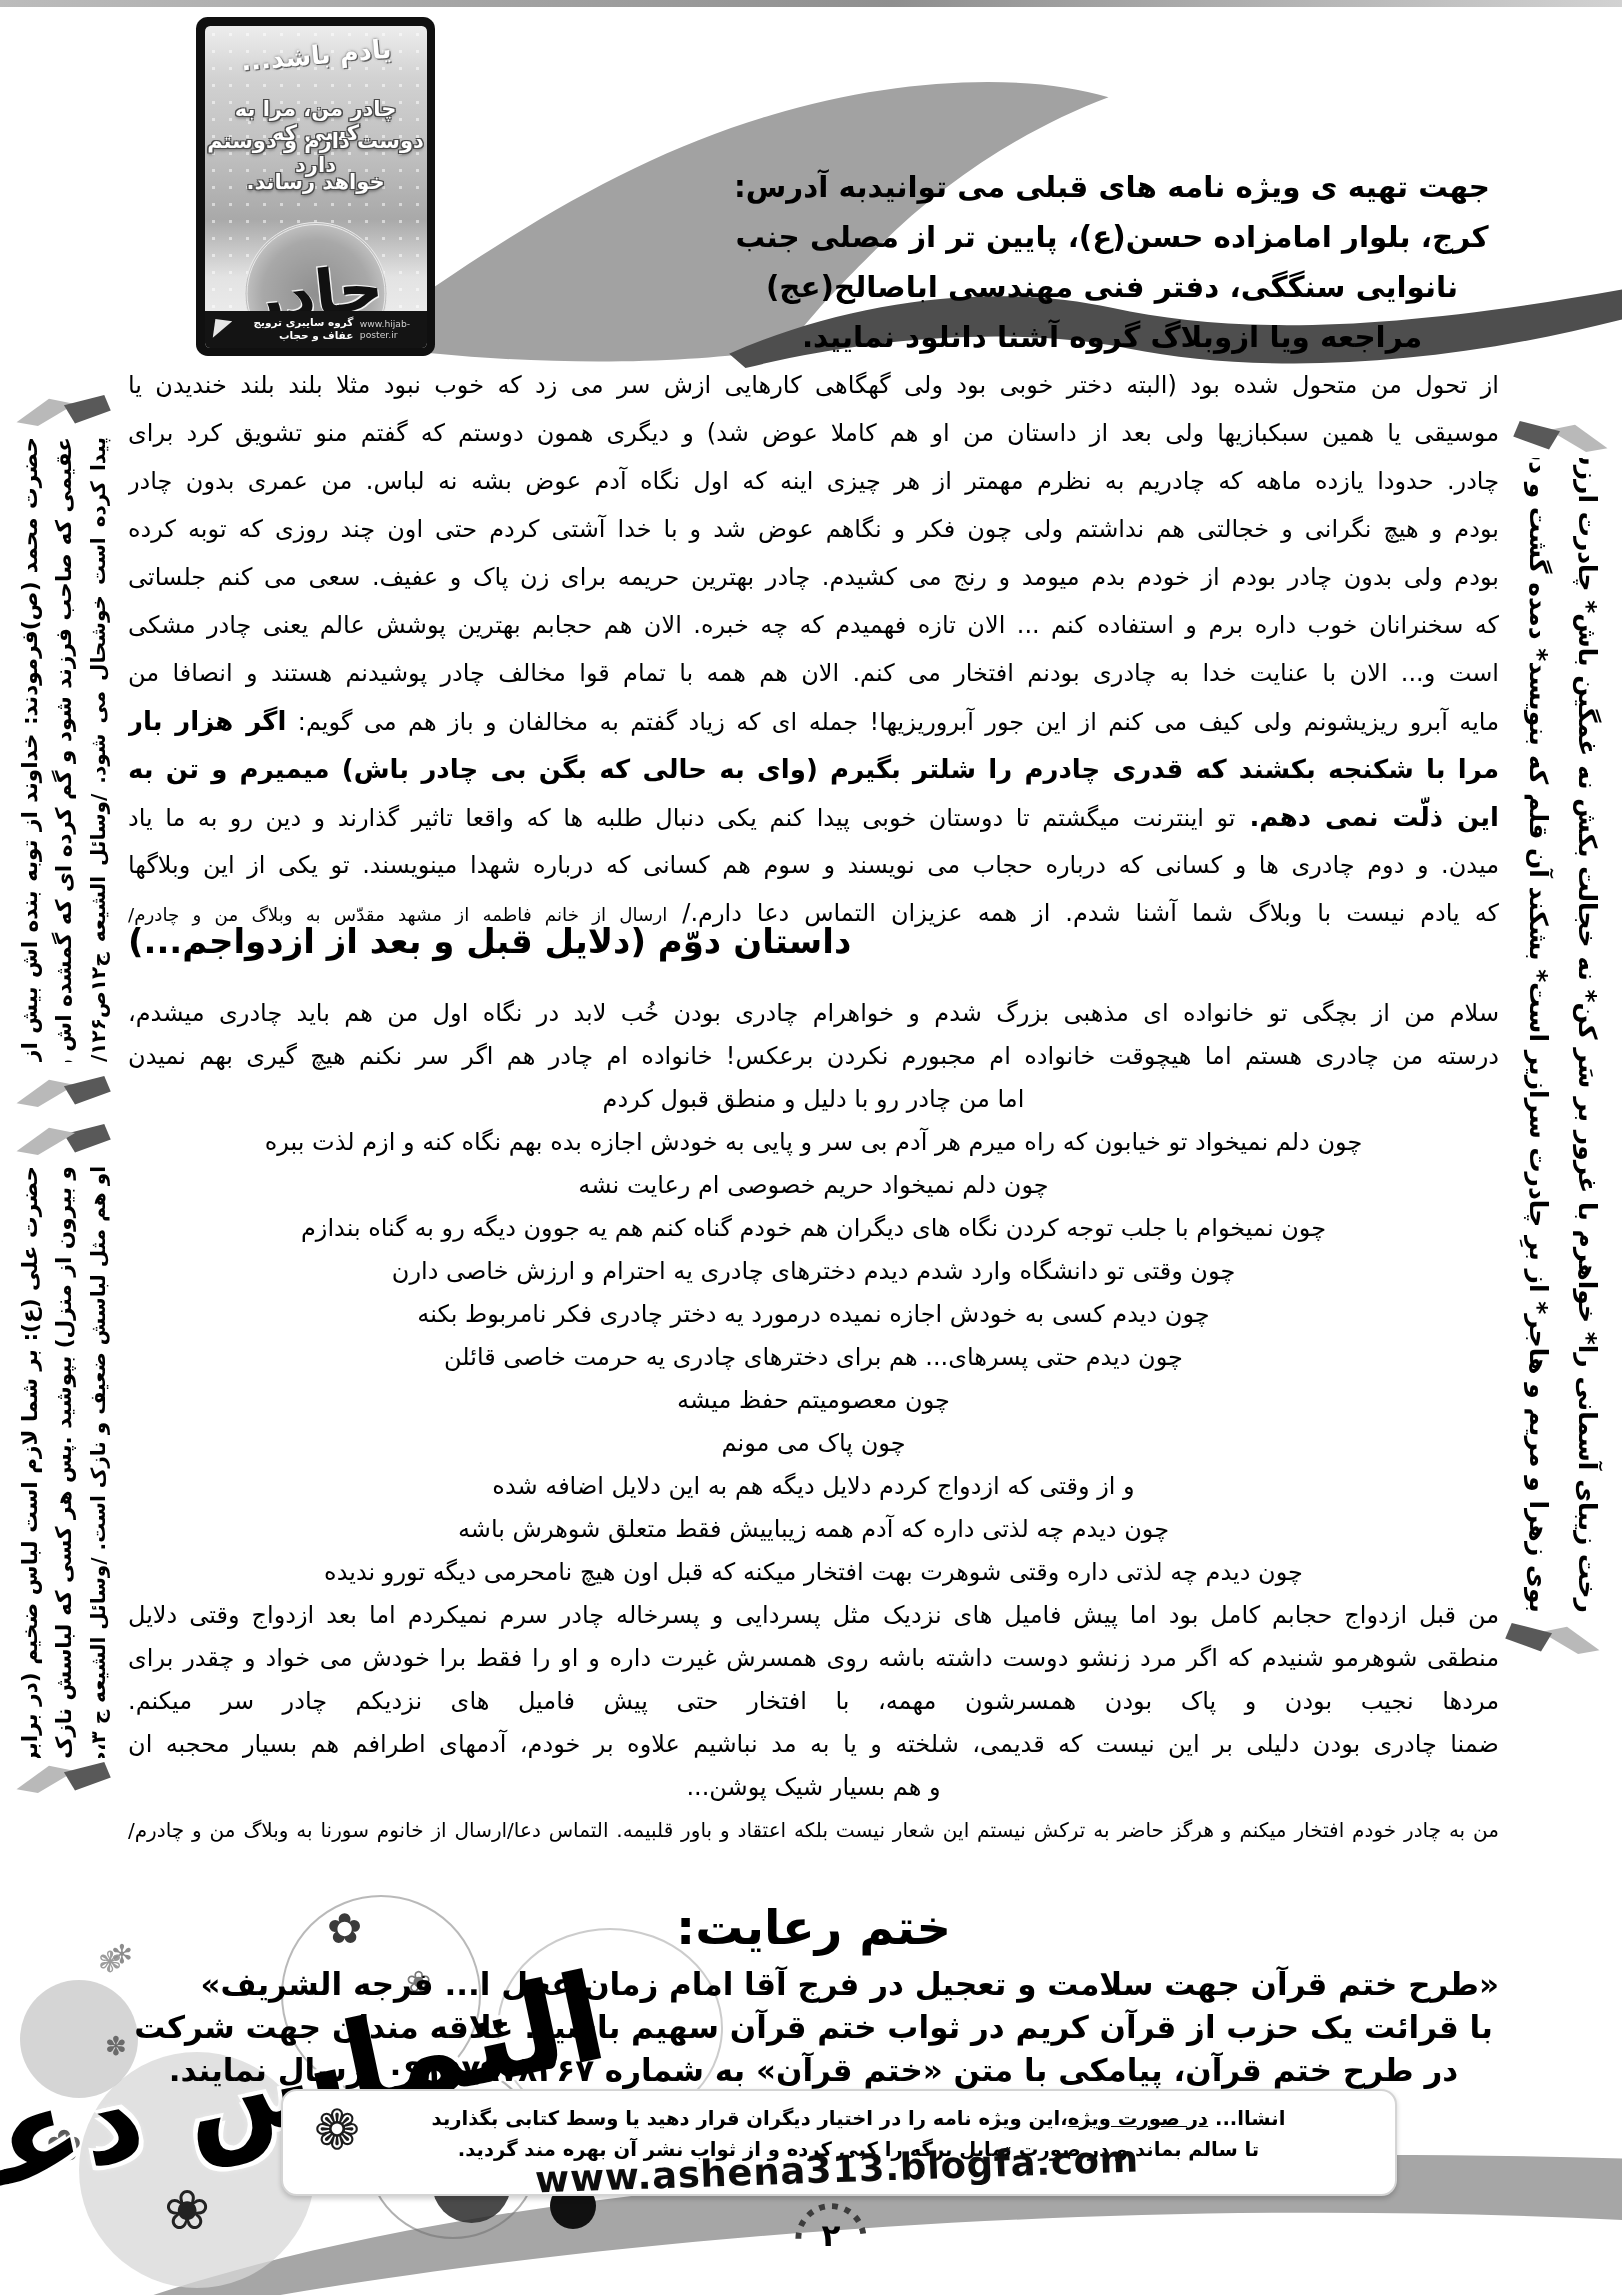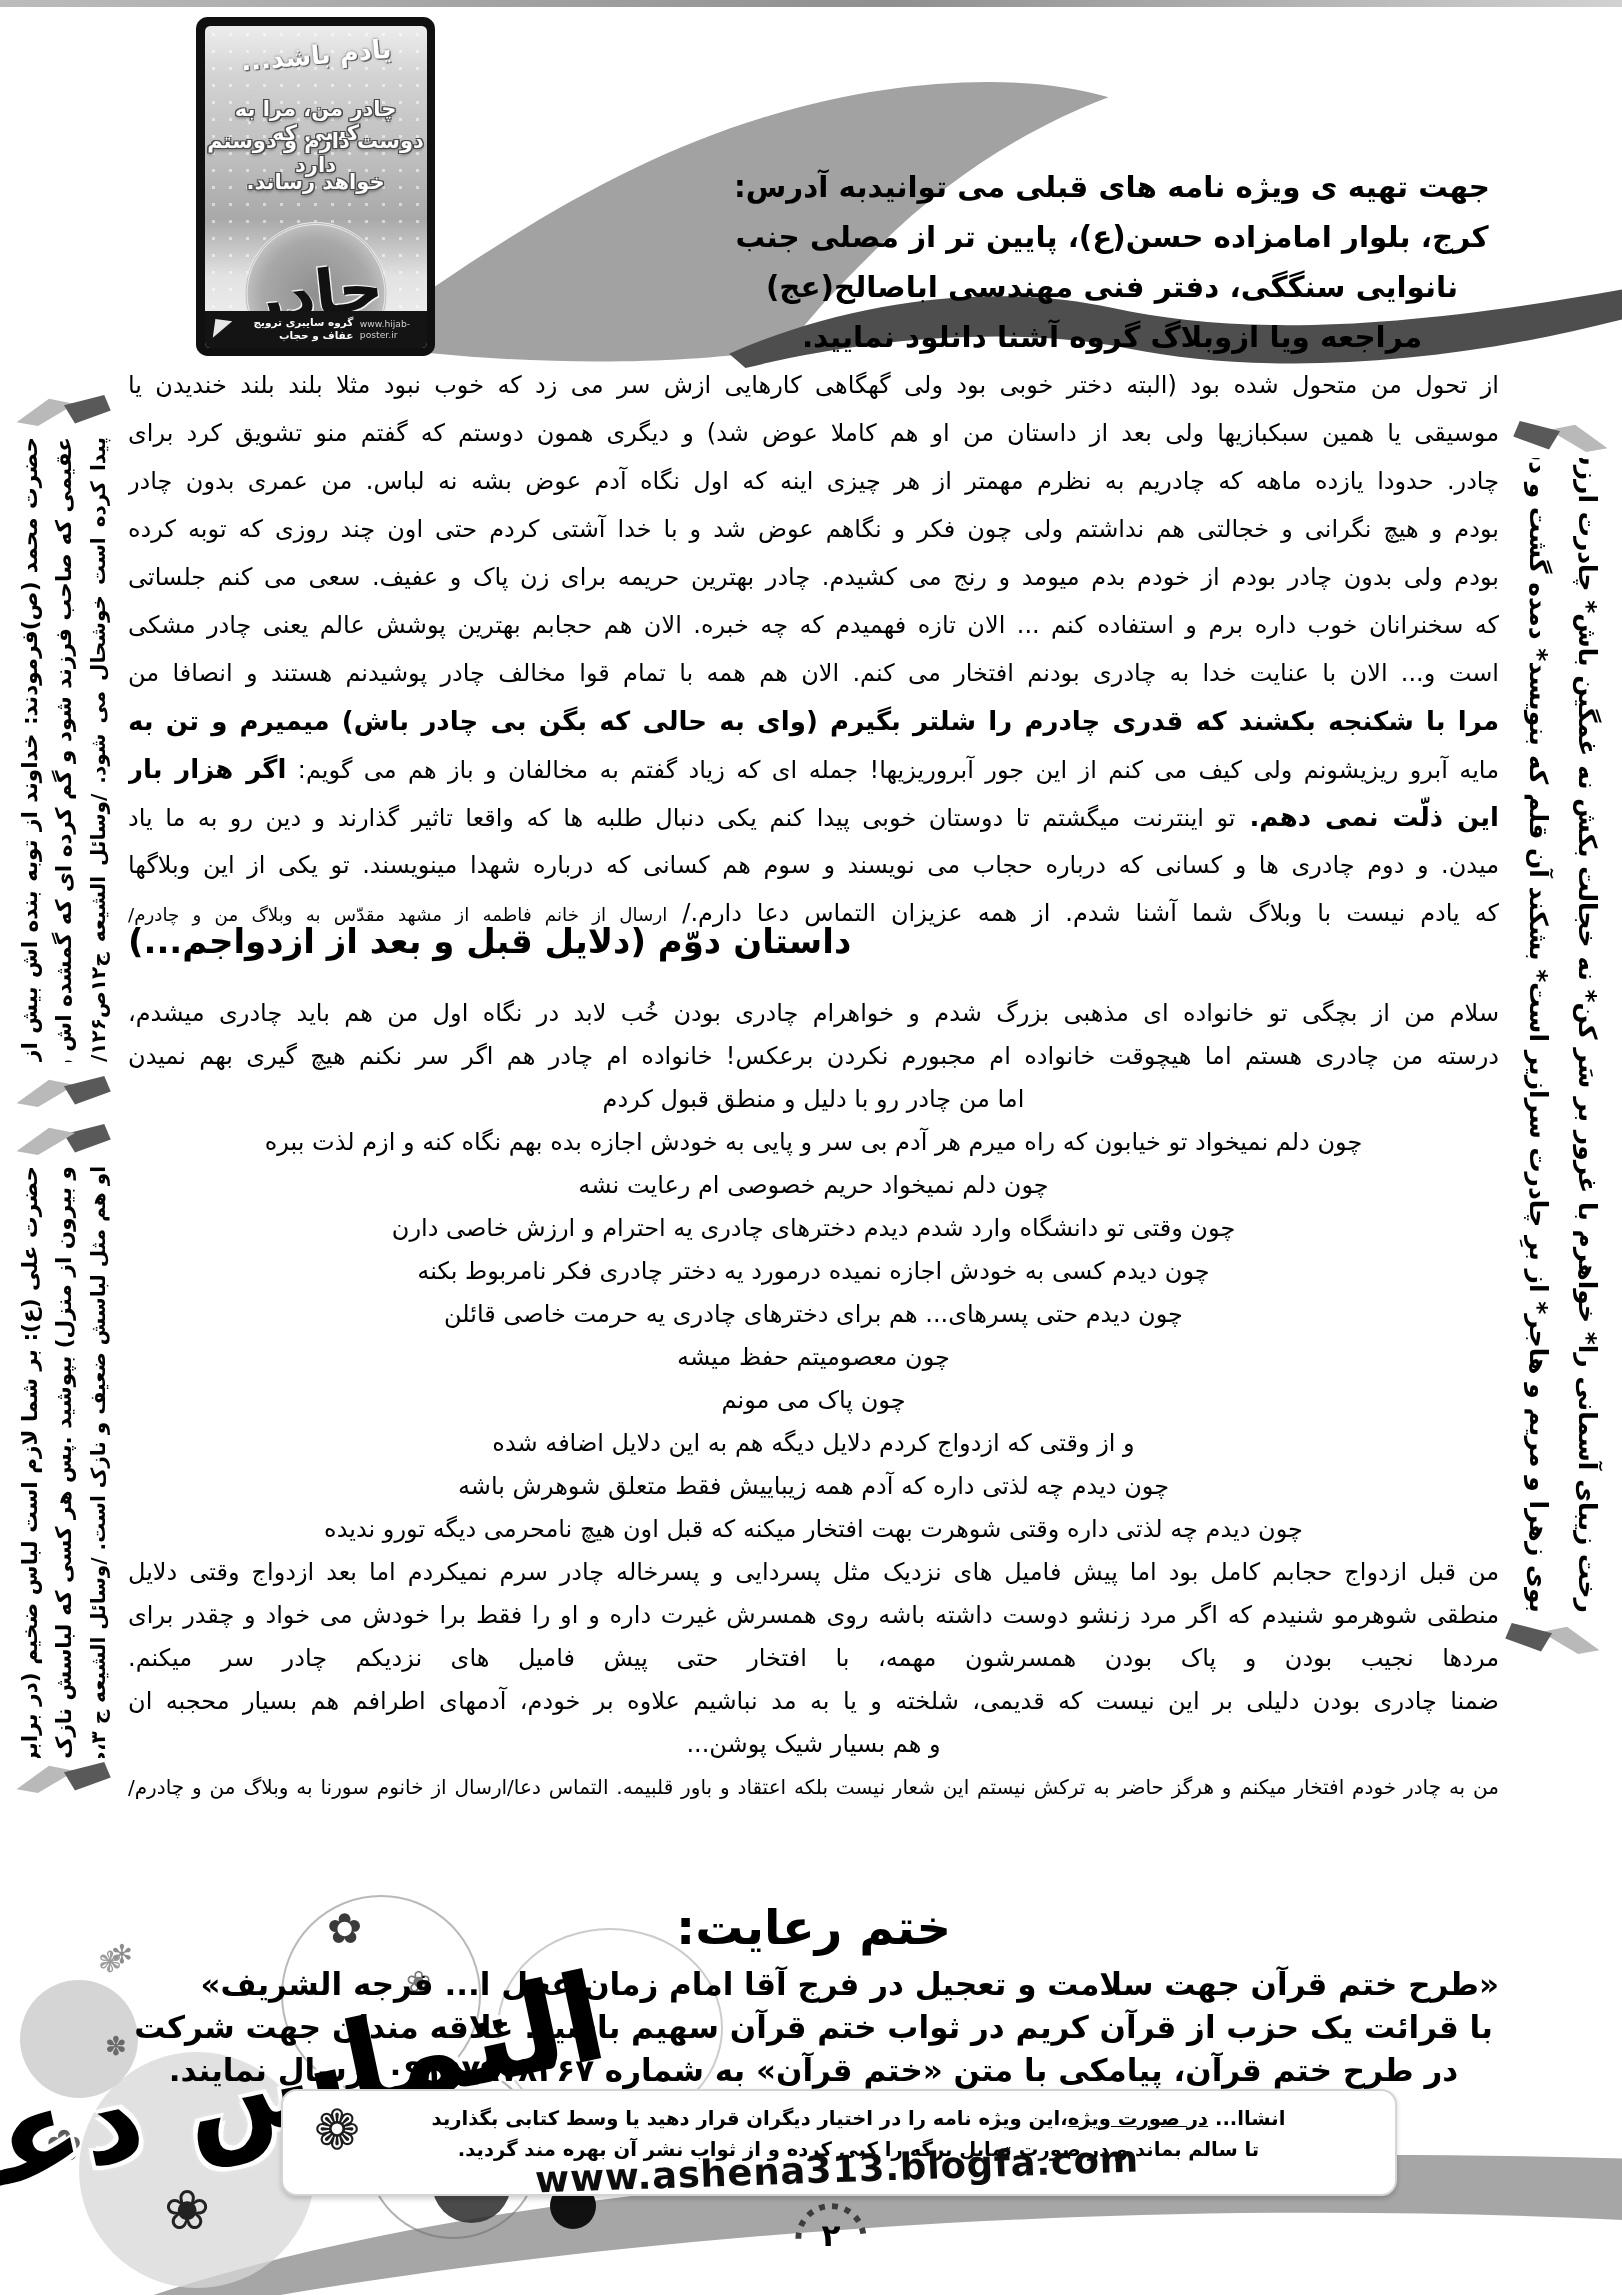--- a/index.html
+++ b/index.html
@@ -186,35 +186,36 @@
   <div id="main" class="abs" style="height:2295px;">
 
     <div id="story1" class="fa">
       <div class="line j"><span>از تحول من متحول شده بود (البته دختر خوبی بود ولی گهگاهی کارهایی ازش سر می زد که خوب نبود مثلا بلند بلند خندیدن یا</span></div>
       <div class="line j"><span>موسیقی یا همین سبکبازیها ولی بعد از داستان من او هم کاملا عوض شد) و دیگری همون دوستم که گفتم منو تشویق کرد برای</span></div>
       <div class="line j"><span>چادر. حدودا یازده ماهه که چادریم به نظرم مهمتر از هر چیزی اینه که اول نگاه آدم عوض بشه نه لباس. من عمری بدون چادر</span></div>
       <div class="line j"><span>بودم و هیچ نگرانی و خجالتی هم نداشتم ولی چون فکر و نگاهم عوض شد و با خدا آشتی کردم حتی اون چند روزی که توبه کرده</span></div>
       <div class="line j"><span>بودم ولی بدون چادر بودم از خودم بدم میومد و رنج می کشیدم. چادر بهترین حریمه برای زن پاک و عفیف. سعی می کنم جلساتی</span></div>
       <div class="line j"><span>که سخنرانان خوب داره برم و استفاده کنم ... الان تازه فهمیدم که چه خبره. الان هم حجابم بهترین پوشش عالم یعنی چادر مشکی</span></div>
       <div class="line j"><span>است و... الان با عنایت خدا به چادری بودنم افتخار می کنم. الان هم همه با تمام قوا مخالف چادر پوشیدنم هستند و انصافا من</span></div>
+      <div class="line j"><span>مایه آبرو ریزیشونم ولی کیف می کنم از این جور آبروریزیها! جمله ای که زیاد گفتم به مخالفان و باز هم می گویم: </span><span class="bld">اگر هزار بار</span></div>
       <div class="line j bld"><span>مرا با شکنجه بکشند که قدری چادرم را شلتر بگیرم (وای به حالی که بگن بی چادر باش) میمیرم و تن به</span></div>
-      <div class="line j"><span>مایه آبرو ریزیشونم ولی کیف می کنم از این جور آبروریزیها! جمله ای که زیاد گفتم به مخالفان و باز هم می گویم: </span><span class="bld">اگر هزار بار</span></div>
       <div class="line j"><span class="bld">این ذلّت نمی دهم. </span><span>تو اینترنت میگشتم تا دوستان خوبی پیدا کنم یکی دنبال طلبه ها که واقعا تاثیر گذارند و دین رو به ما یاد</span></div>
       <div class="line j"><span>میدن. و دوم چادری ها و کسانی که درباره حجاب می نویسند و سوم هم کسانی که درباره شهدا مینویسند. تو یکی از این وبلاگها</span></div>
       <div class="line j"><span>که یادم نیست با وبلاگ شما آشنا شدم. از همه عزیزان التماس دعا دارم./ </span><span class="sm">ارسال از خانم فاطمه از مشهد مقدّس به وبلاگ من و چادرم/</span></div>
     </div>
 
     <div id="heading2" class="fa">داستان دوّم (دلایل قبل و بعد از ازدواجم...)</div>
 
     <div id="story2" class="fa">
       <div class="line l2 j"><span>سلام من از بچگی تو خانواده ای مذهبی بزرگ شدم و خواهرام چادری بودن خُب لابد در نگاه اول من هم باید چادری میشدم،</span></div>
       <div class="line l2 j"><span>درسته من چادری هستم اما هیچوقت خانواده ام مجبورم نکردن برعکس! خانواده ام چادر هم اگر سر نکنم هیچ گیری بهم نمیدن</span></div>
       <div class="line l2 c"><span>اما من چادر رو با دلیل و منطق قبول کردم</span></div>
       <div class="line l2 c"><span>چون دلم نمیخواد تو خیابون که راه میرم هر آدم بی سر و پایی به خودش اجازه بده بهم نگاه کنه و ازم لذت ببره</span></div>
       <div class="line l2 c"><span>چون دلم نمیخواد حریم خصوصی ام رعایت نشه</span></div>
+      <div class="line l2 c"><span>چون نمیخوام با جلب توجه کردن نگاه های دیگران هم خودم گناه کنم هم یه جوون دیگه رو به گناه بندازم</span></div>
       <div class="line l2 c"><span>چون وقتی تو دانشگاه وارد شدم دیدم دخترهای چادری یه احترام و ارزش خاصی دارن</span></div>
       <div class="line l2 c"><span>چون دیدم کسی به خودش اجازه نمیده درمورد یه دختر چادری فکر نامربوط بکنه</span></div>
       <div class="line l2 c"><span>چون دیدم حتی پسرهای... هم برای دخترهای چادری یه حرمت خاصی قائلن</span></div>
       <div class="line l2 c"><span>چون معصومیتم حفظ میشه</span></div>
       <div class="line l2 c"><span>چون پاک می مونم</span></div>
       <div class="line l2 c"><span>و از وقتی که ازدواج کردم دلایل دیگه هم به این دلایل اضافه شده</span></div>
       <div class="line l2 c"><span>چون دیدم چه لذتی داره که آدم همه زیباییش فقط متعلق شوهرش باشه</span></div>
       <div class="line l2 c"><span>چون دیدم چه لذتی داره وقتی شوهرت بهت افتخار میکنه که قبل اون هیچ نامحرمی دیگه تورو ندیده</span></div>
       <div class="line l2 j"><span>من قبل ازدواج حجابم کامل بود اما پیش فامیل های نزدیک مثل پسردایی و پسرخاله چادر سرم نمیکردم اما بعد ازدواج وقتی دلایل</span></div>
       <div class="line l2 j"><span>منطقی شوهرمو شنیدم که اگر مرد زنشو دوست داشته باشه روی همسرش غیرت داره و او را فقط برا خودش می خواد و چقدر برای</span></div>

